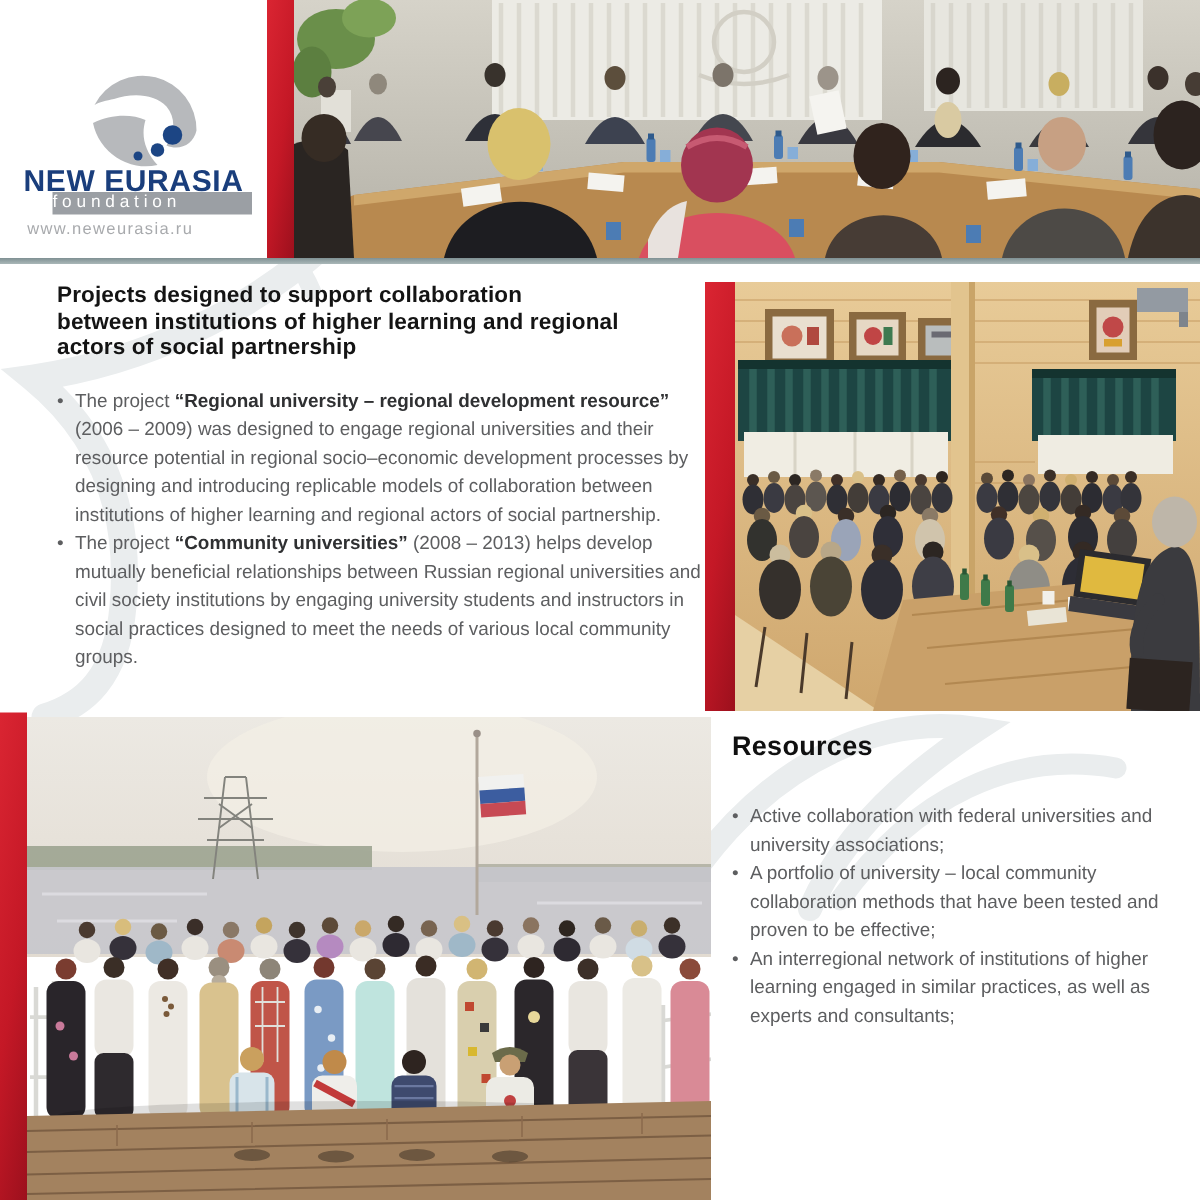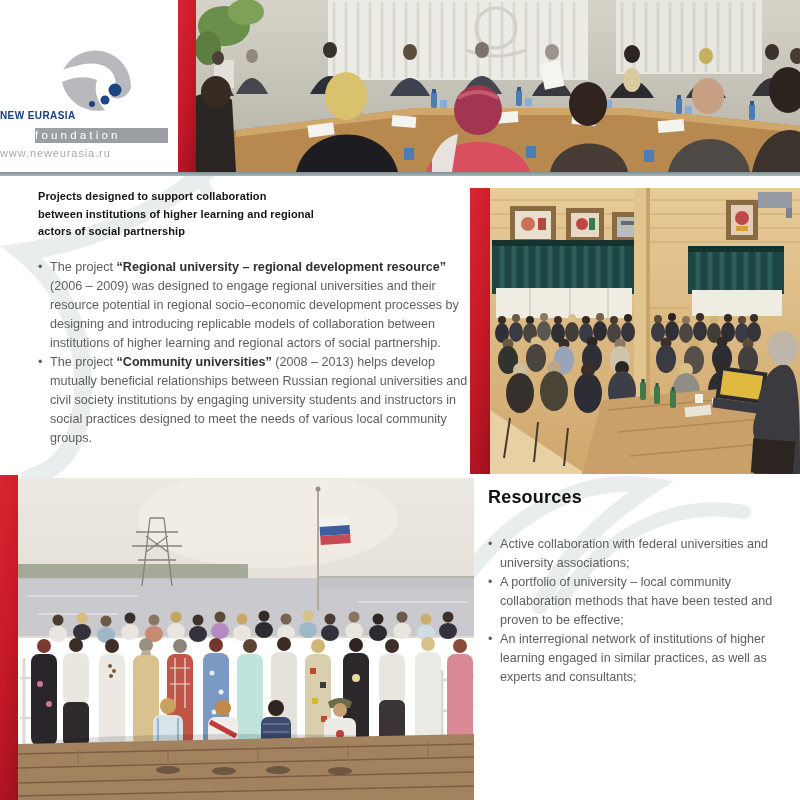--- a/index.html
+++ b/index.html
@@ -4,39 +4,39 @@
 <style>
   html,body{margin:0;padding:0;background:#ffffff;}
   .page{position:relative;width:800px;height:800px;background:#ffffff;overflow:hidden;
         font-family:"Liberation Sans",sans-serif;}
   .layer{position:absolute;}
   
   .watermarks{left:0;top:0;z-index:0;}
   
   .logo-block{left:0;top:0;width:178px;height:172px;background:#fff;z-index:2;}
   .logo-mark{position:absolute;left:0;top:18px;width:178px;height:96px;}
-  .logo-title{position:absolute;left:0;top:110px;width:178px;text-align:left;
-              font-size:10px;font-weight:bold;color:#1a3e7c;letter-spacing:.4px;}
+  .logo-title{position:absolute;left:0;top:110px;width:178px;text-align:center;
+              font-size:20px;font-weight:bold;color:#1a3e7c;letter-spacing:.4px;}
   .logo-subbar{position:absolute;left:35px;top:128px;width:133px;height:15px;background:#9b9fa4;
                color:#fff;font-size:11.5px;line-height:15px;text-align:left;letter-spacing:3.2px;}
-  .logo-url{position:absolute;left:0;top:147px;width:147px;text-align:left;
+  .logo-url{position:absolute;left:0;top:147px;width:147px;text-align:center;
             font-size:11px;color:#a8aaad;letter-spacing:.9px;}
   .redbar{background:linear-gradient(100deg,#da2532 0%,#c41826 55%,#9c101d 100%);z-index:2;}
   .redbar-top{left:178px;top:0;width:18px;height:172px;}
   .redbar-mid{left:470px;top:188px;width:20px;height:286px;}
   .redbar-bottom{left:0;top:475px;width:18px;height:325px;}
   .photo{z-index:2;overflow:hidden;}
   .photo-top{left:196px;top:0;width:604px;height:172px;}
   .photo-mid{left:490px;top:188px;width:310px;height:286px;}
   .photo-bottom{left:18px;top:478px;width:456px;height:322px;}
   .divider{left:0;top:172px;width:800px;height:4px;z-index:3;
            background:linear-gradient(#7f9093,#aab7b8);}
   
   .projects{left:38px;top:188px;width:430px;z-index:1;}
-  .projects-heading{font-size:11px;font-weight:bold;color:#141414;line-height:17.5px;letter-spacing:.1px;}
+  .projects-heading{font-size:15px;font-weight:bold;color:#141414;line-height:17.5px;letter-spacing:.1px;}
   .bullets{margin:17px 0 0 0;padding:0;list-style:none;
            font-size:12.6px;line-height:19px;color:#5d5e60;}
   .bullets li{position:relative;padding-left:12px;}
   .bullets li::before{content:"\2022";position:absolute;left:0;top:0;color:#5d5e60;}
   .emph{font-weight:bold;color:#2f3032;}
   .resources{left:488px;top:487px;width:298px;z-index:1;}
   .resources-heading{margin:0;font-size:18px;font-weight:bold;color:#101010;letter-spacing:.2px;}
   .resources .bullets{margin-top:27px;}
 </style>
 </head>

